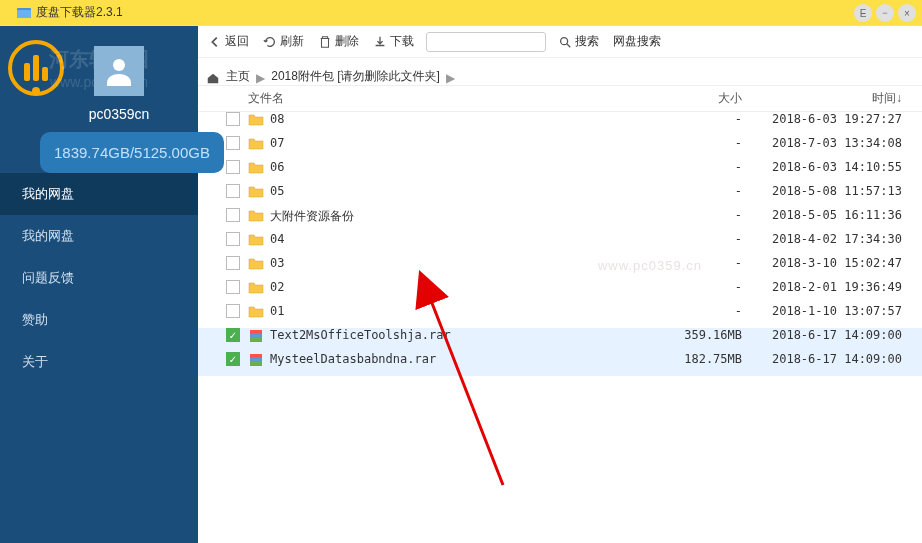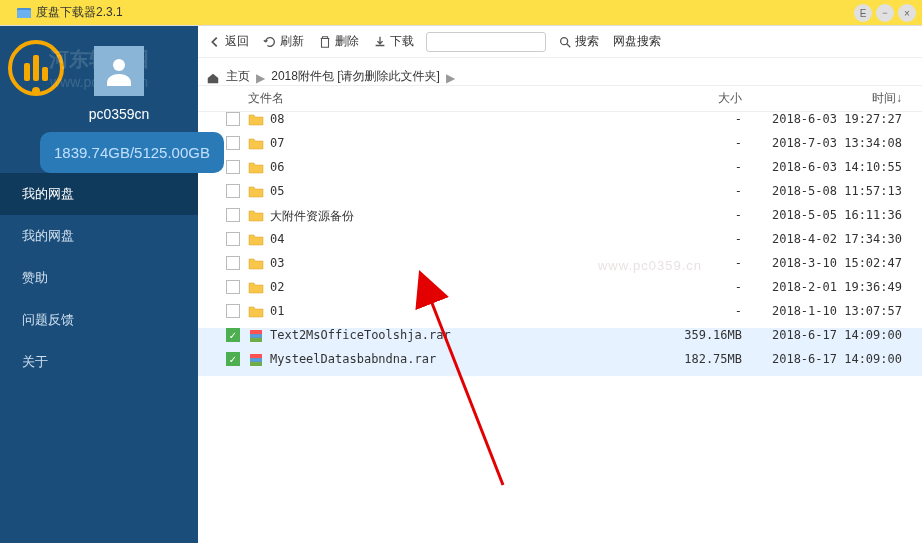--- a/index.html
+++ b/index.html
@@ -98,22 +98,22 @@
             <circle cx="12" cy="8" r="4"></circle>
             <path d="M4 20c0-4 4-6 8-6s8 2 8 6v2H4z"></path>
           </svg>
       </div>
       <div class="username">pc0359cn</div>
       <div class="storage">1839.74GB/5125.00GB</div>
     </div>
     <div class="nav" id="nav">
         <div class="nav-item active">我的网盘</div>
         <div class="nav-item">我的网盘</div>
+        <div class="nav-item">问题反馈</div>
         <div class="nav-item">赞助</div>
-        <div class="nav-item">问题反馈</div>
         <div class="nav-item">关于</div>
       </div>
   </div>
 
   <div class="main">
     <div class="toolbar">
       <div class="tb-item">
         <svg viewBox="0 0 16 16">
             <path d="M10 3L5 8l5 5" stroke="#555" stroke-width="2" fill="none"></path>
           </svg>

